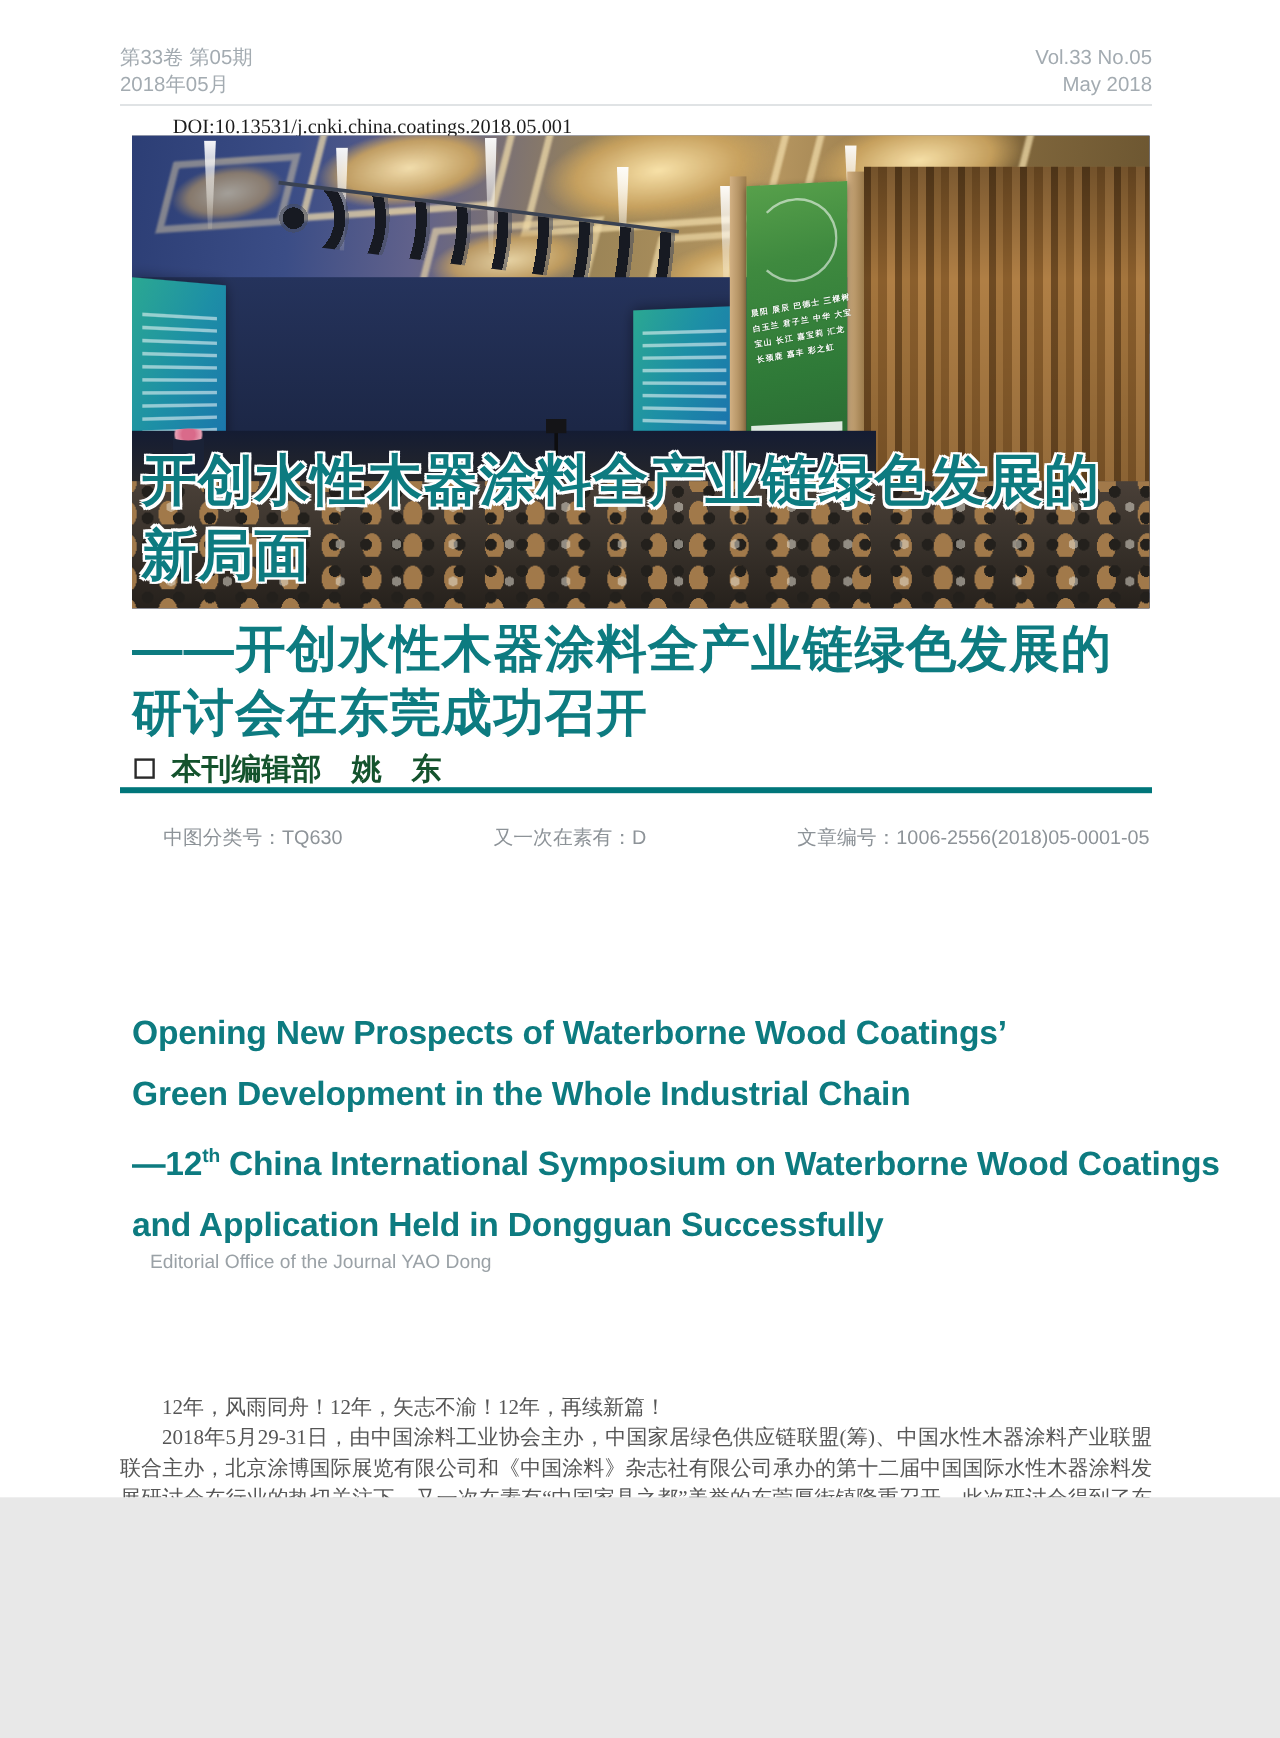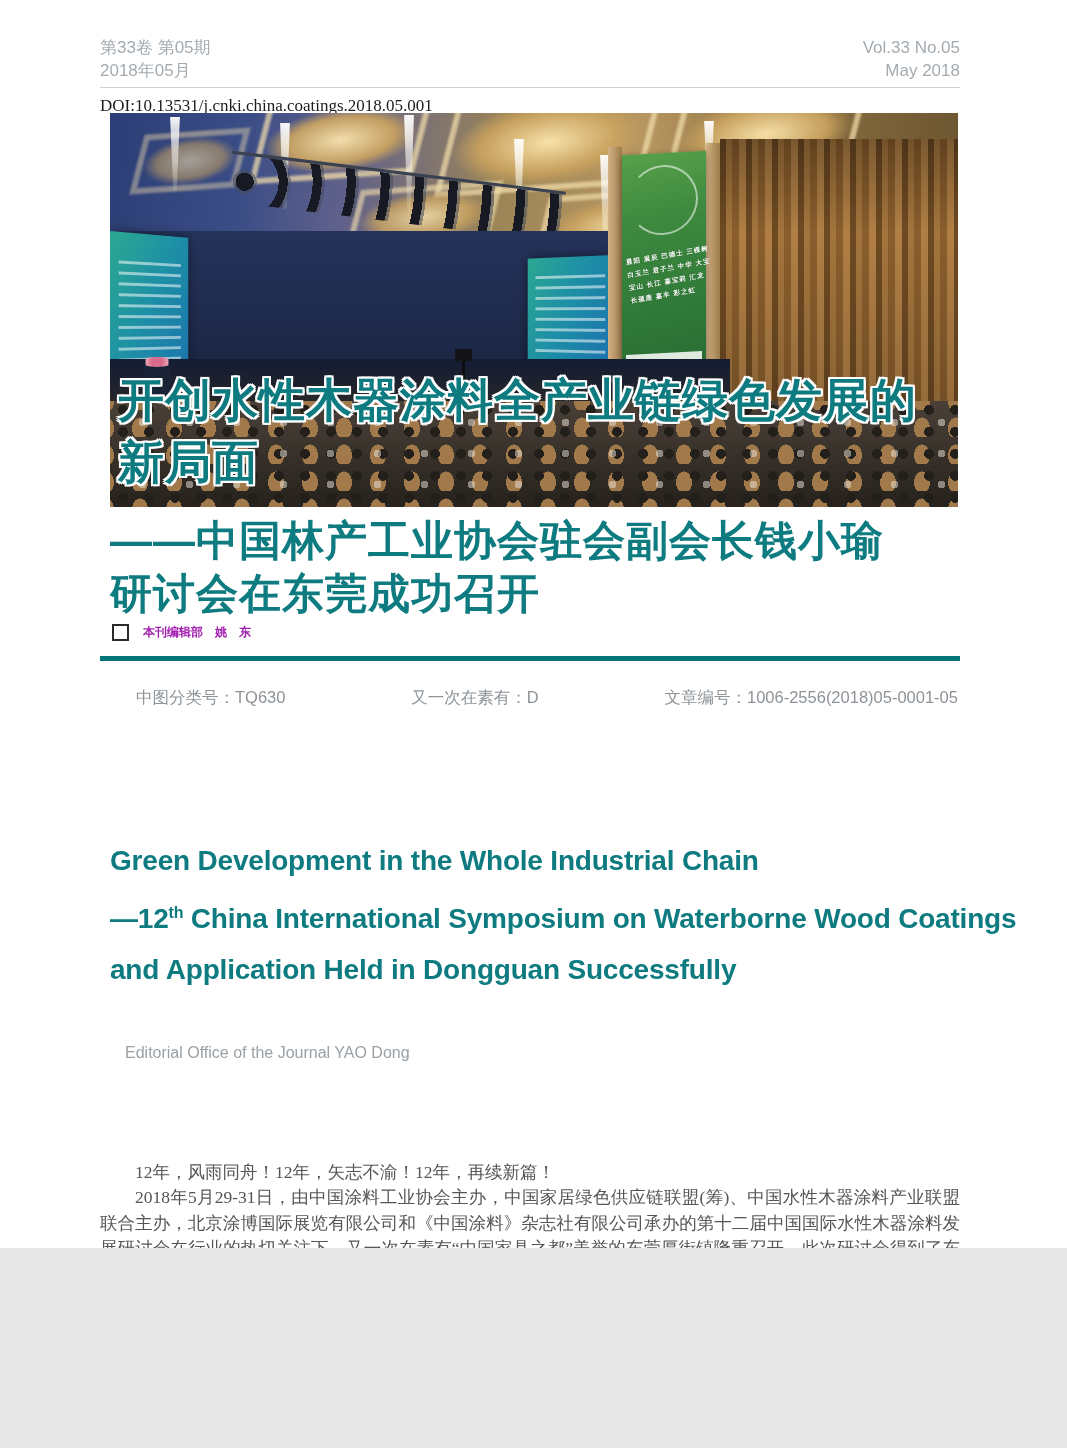--- a/index.html
+++ b/index.html
@@ -9,21 +9,21 @@
   
   .jheader{position:absolute;left:100px;top:36px;width:860px;}
   .jheader-row{display:flex;justify-content:space-between;align-items:flex-start;
                color:#a3abb1;font-size:17px;line-height:23px;}
   .jh-left{text-align:left;}
   .jh-center{text-align:center;}
   .jh-center .cn{letter-spacing:7px;}
   .jh-center .en{letter-spacing:2px;}
   .jh-right{text-align:right;}
   .jheader-rule{margin-top:5px;border:none;border-top:1px solid #ccd1d5;}
-  .doi{margin-top:5px;color:#1c1c1c;font-family:"Liberation Serif",serif;font-size:17px;}
+  .doi{margin-top:5px;color:#1c1c1c;font-family:"Liberation Serif",serif;font-size:17px;margin-left:44px;}
 
   
   .photo{position:absolute;left:110px;top:113px;width:848px;height:394px;
          background:#1e2a4a;overflow:hidden;}
   .ceiling{position:absolute;left:0;top:0;right:0;height:165px;
            background:linear-gradient(96deg,#2c3e75 0%,#3b4d86 16%,#60618b 28%,
                       #9c8557 46%,#b69660 62%,#8a6f42 78%,#6b5530 100%);}
   .coffer{position:absolute;border:6px solid rgba(242,222,172,.78);
           background:radial-gradient(closest-side,#ffe9b0 0%,#caa35f 70%,rgba(202,163,95,0) 100%);
           transform:skewX(-18deg) rotate(-4deg);filter:blur(1px);opacity:.92;}
@@ -106,21 +106,21 @@
   
   .overlay-title{position:absolute;left:8px;top:256px;z-index:10;color:#0d7b80;font-weight:bold;
       font-size:46px;line-height:62px;letter-spacing:1px;white-space:nowrap;
       text-shadow:-2px 0 0 #fff,2px 0 0 #fff,0 -2px 0 #fff,0 2px 0 #fff,
                   -2px -2px 0 #fff,2px 2px 0 #fff,-2px 2px 0 #fff,2px -2px 0 #fff;}
   .overlay-title span{display:block;}
   .subtitle{position:absolute;left:110px;top:514px;color:#0d7b80;font-weight:bold;
       font-size:42px;line-height:53px;letter-spacing:1px;margin:0;}
   .subtitle span{display:block;}
 
-  .author-line{position:absolute;left:112px;top:624px;color:#a21caf;font-size:12px;font-weight:bold;
+  .author-line{position:absolute;left:112px;top:624px;color:#14532d;font-size:25px;font-weight:bold;
       display:flex;align-items:center;}
   .author-box{display:inline-block;width:13px;height:13px;border:2px solid #2a2a2a;margin-right:14px;}
   .teal-rule{position:absolute;left:100px;top:656px;width:860px;height:5px;background:#00767a;border:none;margin:0;}
   .meta-row{position:absolute;left:100px;top:687px;width:860px;display:flex;justify-content:space-between;
       color:#8d9398;font-size:16.5px;}
   .meta-row .m1{margin-left:36px;}
   .meta-row .m3{margin-right:2px;}
 
   
   .etitle{position:absolute;left:110px;top:845px;color:#0d7b80;font-weight:bold;
@@ -205,38 +205,39 @@
     <div class="podium"></div>
     <div class="tripod"></div>
     <div class="audience"></div>
     <div class="overlay-title">
       <span>开创水性木器涂料全产业链绿色发展的</span>
       <span>新局面</span>
     </div>
   </div>
 
   <h1 class="subtitle">
-    <span>——中国林产工业协会驻会副会长钱小瑜</span>
+    <span>——开创水性木器涂料全产业链绿色发展的</span>
     <span>研讨会在东莞成功召开</span>
   </h1>
 
   <div class="author-line">
     <span class="author-box"></span>
     <span>本刊编辑部　姚　东</span>
   </div>
 
   <hr class="teal-rule">
 
   <div class="meta-row">
     <span class="m1">中图分类号：TQ630</span>
     <span class="m2">又一次在素有：D</span>
     <span class="m3">文章编号：1006-2556(2018)05-0001-05</span>
   </div>
 
   <div class="etitle">
+    <div class="eline">Opening New Prospects of Waterborne Wood Coatings’</div>
     <div class="eline">Green Development in the Whole Industrial Chain</div>
     <div class="eline eline3"><span>—12</span><sup>th</sup><span> China International Symposium on Waterborne Wood Coatings</span></div>
     <div class="eline">and Application Held in Dongguan Successfully</div>
   </div>
   <div class="eauthors">Editorial Office of the Journal   YAO Dong</div>
 
   <div class="body-text">
     <p>12年，风雨同舟！12年，矢志不渝！12年，再续新篇！</p>
     <p>2018年5月29-31日，由中国涂料工业协会主办，中国家居绿色供应链联盟(筹)、中国水性木器涂料产业联盟联合主办，北京涂博国际展览有限公司和《中国涂料》杂志社有限公司承办的第十二届中国国际水性木器涂料发展研讨会在行业的热切关注下，又一次在素有“中国家具之都”美誉的东莞厚街镇隆重召开。此次研讨会得到了东莞市环保局、厚街镇政府、中国家具协会等单位的大力支持。中国涂料工业协会会长孙莲英、北京环境科学研究院副研究员邵霞、中国家具协会副理事长兼秘书长张冰冰、中国林产工业协会驻会副会长钱小瑜、中国家用纺织品协会副主任郭亮、东莞市环保产业促进中心主任黄水、广东省涂料行业协会会长陈冰、东莞市厚街镇党委委员杜学民、北京家具行业协会会长何法涧、哈尔滨市家具行业协会会长张萍、河北省家具协会副</p>
   </div>

